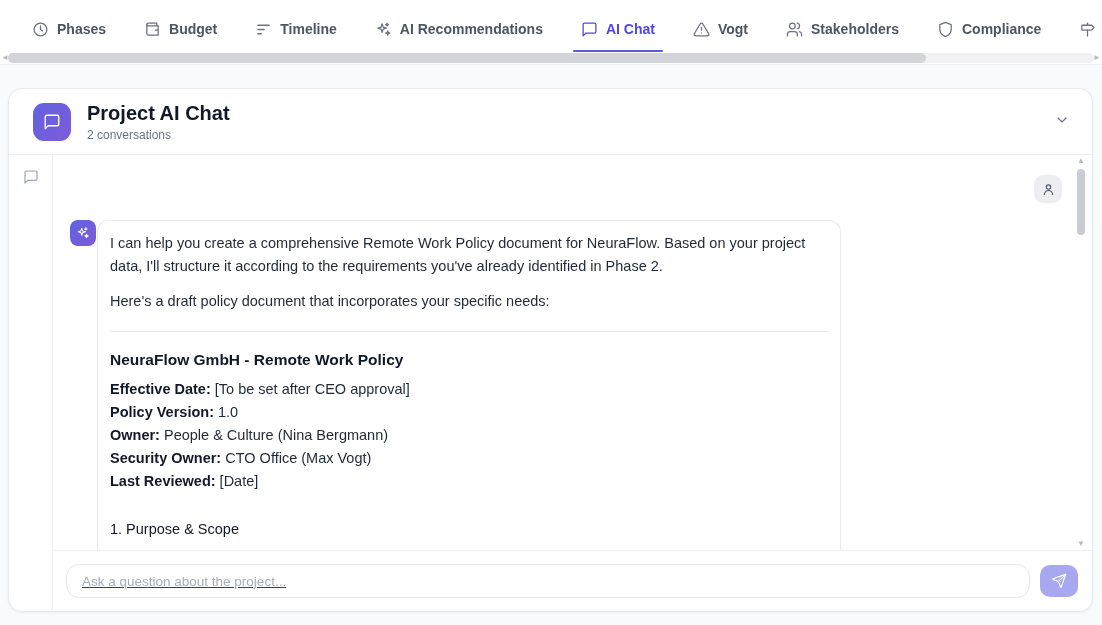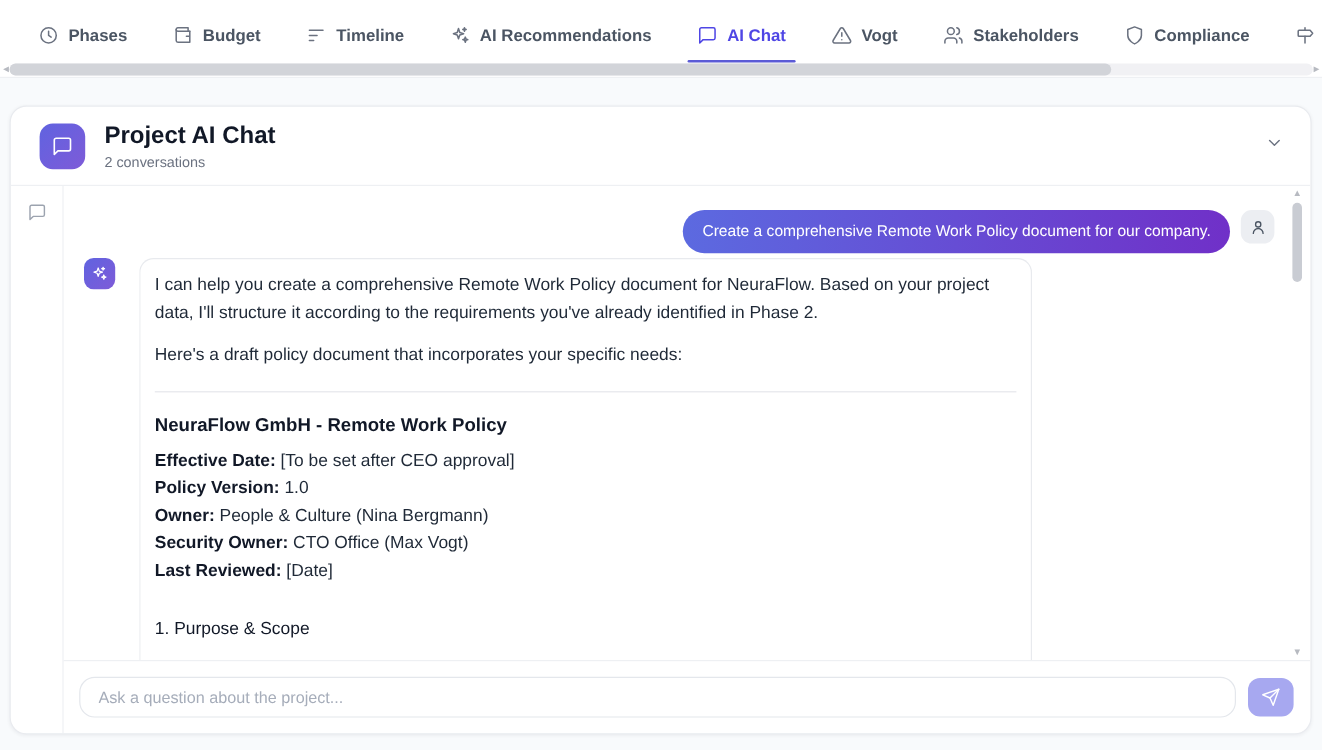--- a/index.html
+++ b/index.html
@@ -65,21 +65,21 @@
     background:linear-gradient(90deg,#5c6ae0,#7030c8);
     color:#ffffff; font-size:13px; line-height:16px;
     padding:10px 16px; border-radius:18px; max-width:720px;
   }
   .avatar-user {
     width:28px; height:28px; border-radius:9px; background:#eceef2;
     display:flex; align-items:center; justify-content:center; flex:0 0 auto;
   }
   .avatar-user svg { width:15px; height:15px; stroke:#4b5563; }
 
-  .msg-ai { display:flex; align-items:flex-start; gap:20px; margin-top:4px; }
+  .msg-ai { display:flex; align-items:flex-start; gap:1px; margin-top:17px; }
   .avatar-ai {
     width:26px; height:26px; border-radius:8px;
     background:linear-gradient(135deg,#6063e0,#7e5bd8);
     display:flex; align-items:center; justify-content:center; flex:0 0 auto;
   }
   .avatar-ai svg { width:14px; height:14px; stroke:#ffffff; }
   .ai-card {
     background:#ffffff; border:1px solid #e8eaee; border-radius:12px;
     border-bottom:none; border-bottom-left-radius:0; border-bottom-right-radius:0;
     width:744px; padding:11px 12px 40px 12px;
@@ -90,21 +90,21 @@
   .doc-title { font-size:15.5px; font-weight:700; color:#111827; margin:17px 0 7px 0; }
   .meta-line { line-height:23px; }
   .meta-line b { color:#111827; font-weight:700; }
   .sec-title { font-size:14.5px; font-weight:400; color:#111827; margin:25px 0 3px 0; }
 
   .vscroll { position:absolute; right:6px; top:4px; bottom:4px; width:10px; }
   .vscroll .thumb { position:absolute; top:10px; left:1px; width:8px; height:66px; background:#c9ccd3; border-radius:5px; }
   .vscroll .arr { position:absolute; left:1px; font-size:8px; color:#b7bac1; }
   .vscroll .arr.u { top:-3px; } .vscroll .arr.d { bottom:-2px; }
 
-  .input-row { flex:0 0 auto; border-top:1px solid #eef0f3; display:flex; align-items:center; gap:10px; padding:13px 14px 13px 13px; }
+  .input-row { flex:0 0 auto; border-top:1px solid #eef0f3; display:flex; align-items:center; gap:10px; padding:13px 14px 13px 13px;text-decoration:underline; }
   .ask-input {
     flex:1; height:34px; border:1px solid #e4e7ec; border-radius:13px;
     font-family:"Liberation Sans", sans-serif;
     font-size:13.5px; color:#334155; padding:0 15px; outline:none; background:#ffffff;
   }
   .ask-input::placeholder { color:#a6adba; }
   .send-btn {
     width:38px; height:32px; border:none; border-radius:10px;
     background:#a7a8f0; display:flex; align-items:center; justify-content:center; cursor:pointer; flex:0 0 auto;
   }
@@ -218,21 +218,20 @@
         <svg viewBox="0 0 24 24">
             <path d="M21 15a2 2 0 0 1-2 2H7l-4 4V5a2 2 0 0 1 2-2h14a2 2 0 0 1 2 2z"></path>
           </svg>
       </div>
     </div>
 
     <div class="main-col">
       <div class="messages">
 
         <div class="msg-user">
-          <div class="bubble-user">Create a comprehensive Remote Work Policy document for our company.</div>
           <div class="avatar-user">
             <svg viewBox="0 0 24 24">
                 <circle cx="12" cy="8" r="3.5"></circle>
                 <path d="M5.5 20a6.5 6.5 0 0 1 13 0"></path>
               </svg>
           </div>
         </div>
 
         <div class="msg-ai">
           <div class="avatar-ai">

